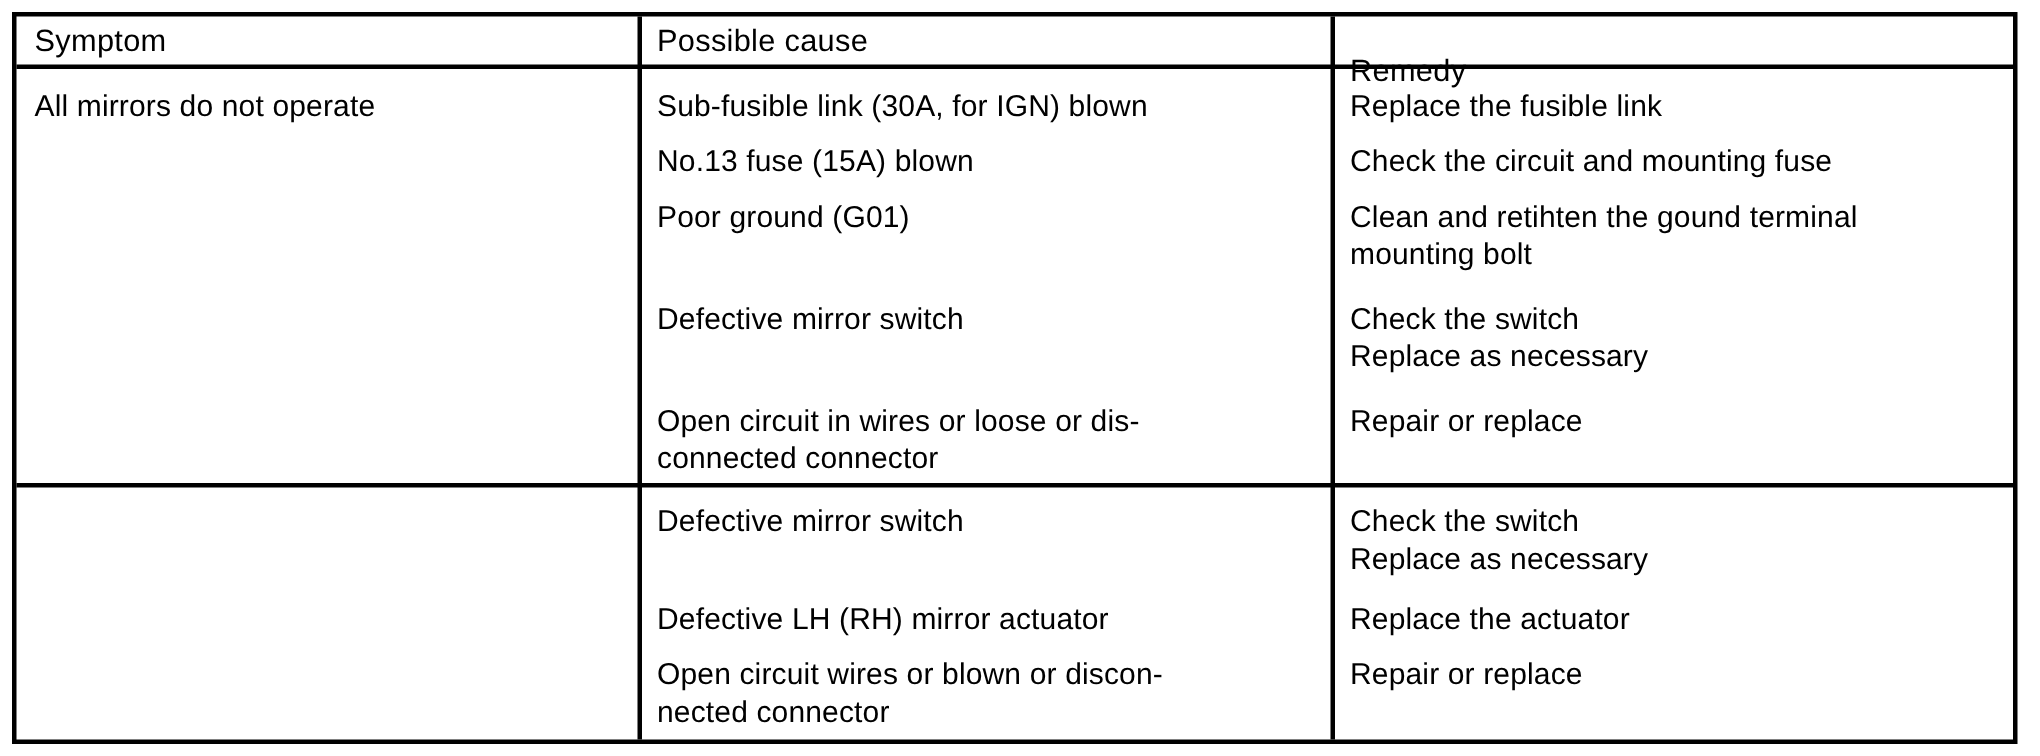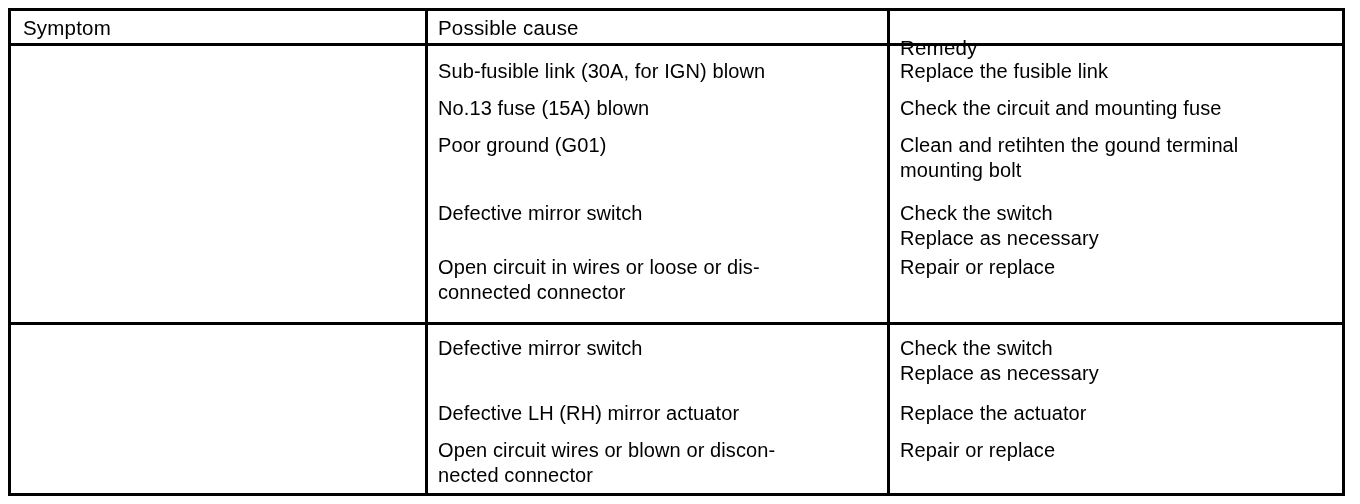--- a/index.html
+++ b/index.html
@@ -90,21 +90,21 @@
   .col-a { left: 12px;  width: 398px; }
   .col-b { left: 427px; width: 444px; }
   .col-c { left: 889px; width: 442px; }
 
   
   .g1-sym { top: 48px; }
   .g1-e0  { top: 48px; }
   .g1-e1  { top: 85px; }
   .g1-e2  { top: 122px; }
   .g1-e3  { top: 190px; }
-  .g1-e4  { top: 244px; }
+  .g1-e4  { top: 258px; }
 
   
   .g2-sym { top: 325px; }
   .g2-e0  { top: 325px; }
   .g2-e1  { top: 390px; }
   .g2-e2  { top: 427px; }
 </style>
 </head>
 <body>
 
@@ -115,20 +115,21 @@
 
       <div class="vrule c1"></div>
       <div class="vrule c2"></div>
       <div class="hrule head"></div>
       <div class="hrule group"></div>
 
       <div class="cell hdr col-a">Symptom</div>
       <div class="cell hdr col-b">Possible cause</div>
       <div class="cell hdr col-c">Remedy</div>
 
+      <div class="cell body-text col-a g1-sym">All mirrors do not operate</div>
 
       <div class="cell body-text col-b g1-e0">Sub-fusible link (30A, for IGN) blown</div>
       <div class="cell body-text col-c g1-e0">Replace the fusible link</div>
 
       <div class="cell body-text col-b g1-e1">No.13 fuse (15A) blown</div>
       <div class="cell body-text col-c g1-e1">Check the circuit and mounting fuse</div>
 
       <div class="cell body-text col-b g1-e2">Poor ground (G01)</div>
       <div class="cell body-text col-c g1-e2">Clean and retihten the gound terminal
 mounting bolt</div>

